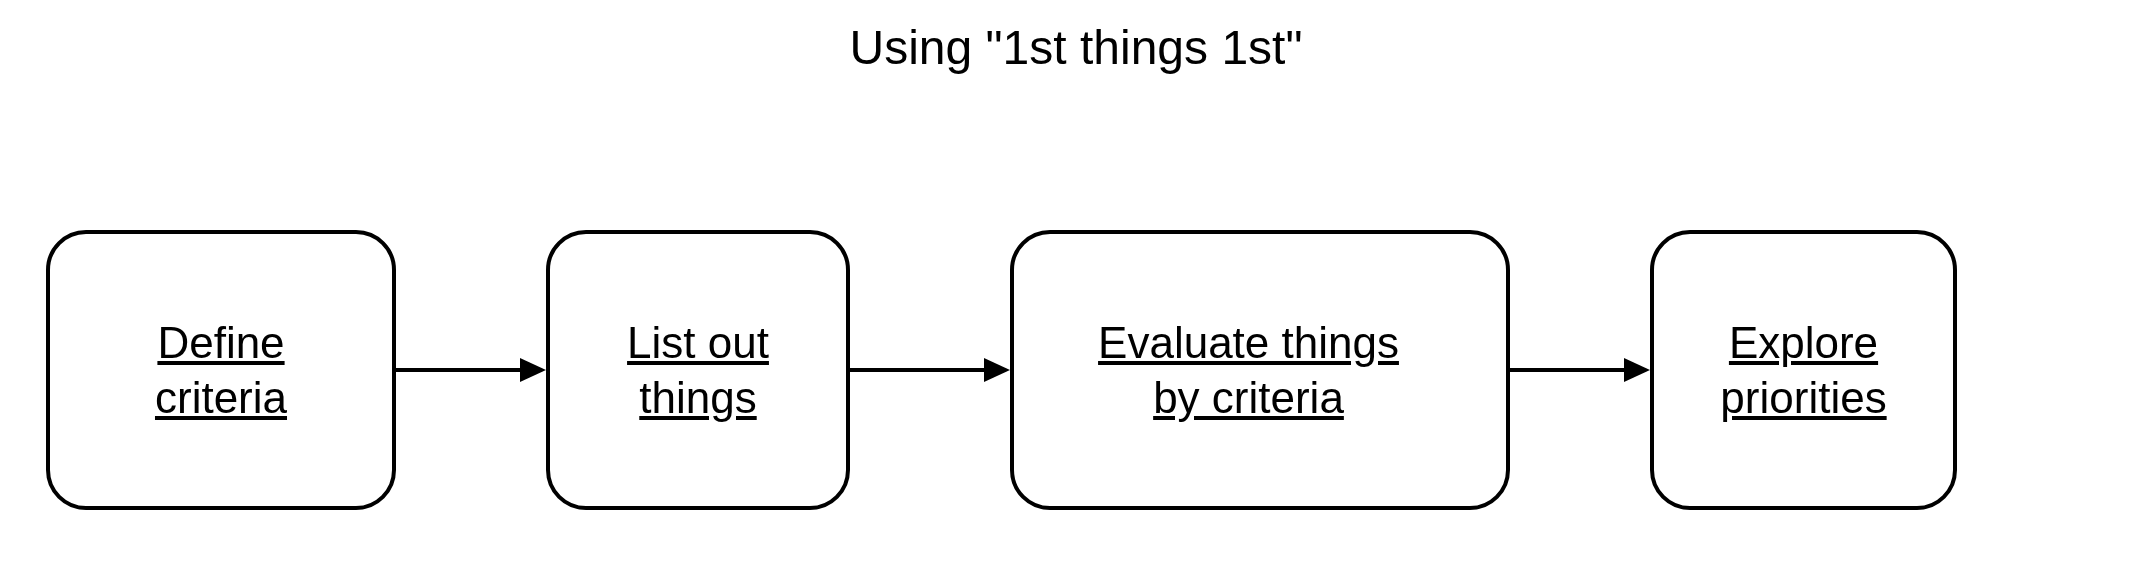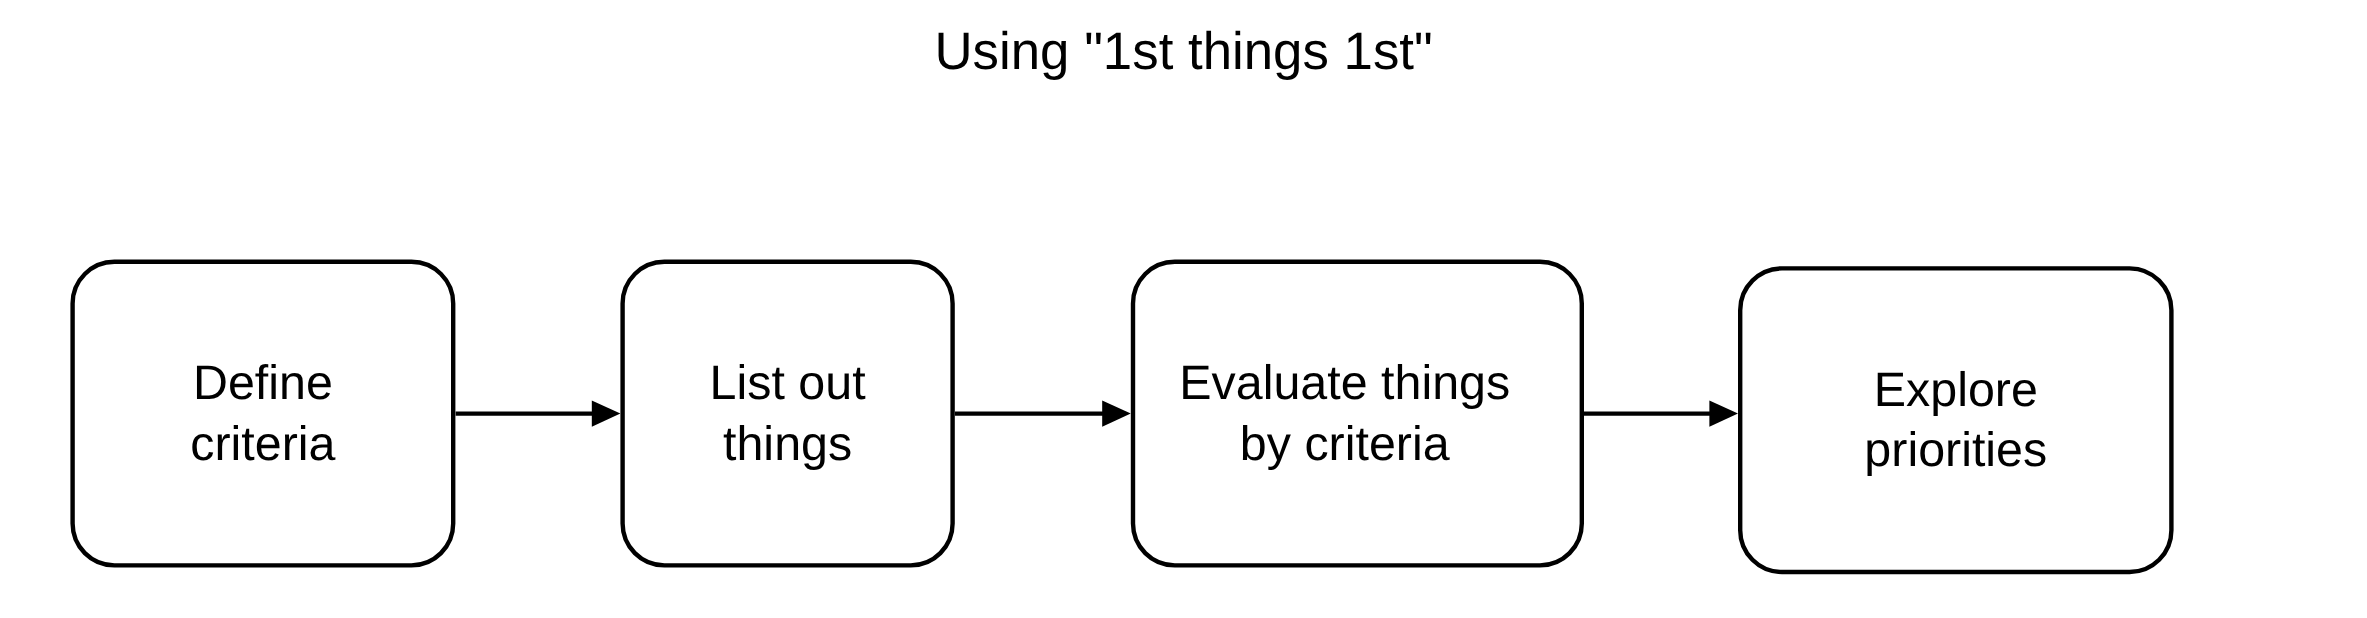--- a/index.html
+++ b/index.html
@@ -20,25 +20,26 @@
       left: 0;
       right: 0;
       text-align: center;
       font-size: 48px;
       font-weight: 400;
       color: #000;
     }
     .flow-container {
       position: absolute;
       top: 230px;
-      left: 64px;
+      left: 46px;
       right: 50px;
       display: flex;
       align-items: center;
       justify-content: flex-start;
+      text-decoration: underline;
     }
     .step-box {
       border: 4px solid #000;
       border-radius: 40px;
       height: 280px;
       display: flex;
       align-items: center;
       justify-content: center;
       text-align: center;
       padding: 20px 40px;
@@ -46,22 +47,22 @@
       flex-shrink: 0;
     }
     .step-box span {
       font-size: 44px;
       line-height: 1.25;
       color: #000;
       white-space: pre-line;
     }
     .box-1 { width: 350px; }
     .box-2 { width: 304px; }
-    .box-3 { width: 412px; padding-left: 17px; }
-    .box-4 { width: 396px; margin-top: 12px; }
+    .box-3 { width: 500px; padding-left: 17px; }
+    .box-4 { width: 307px; }
     .arrow {
       flex-shrink: 0;
       display: flex;
       align-items: center;
       justify-content: center;
     }
     .arrow svg {
       display: block;
     }
   </style>

